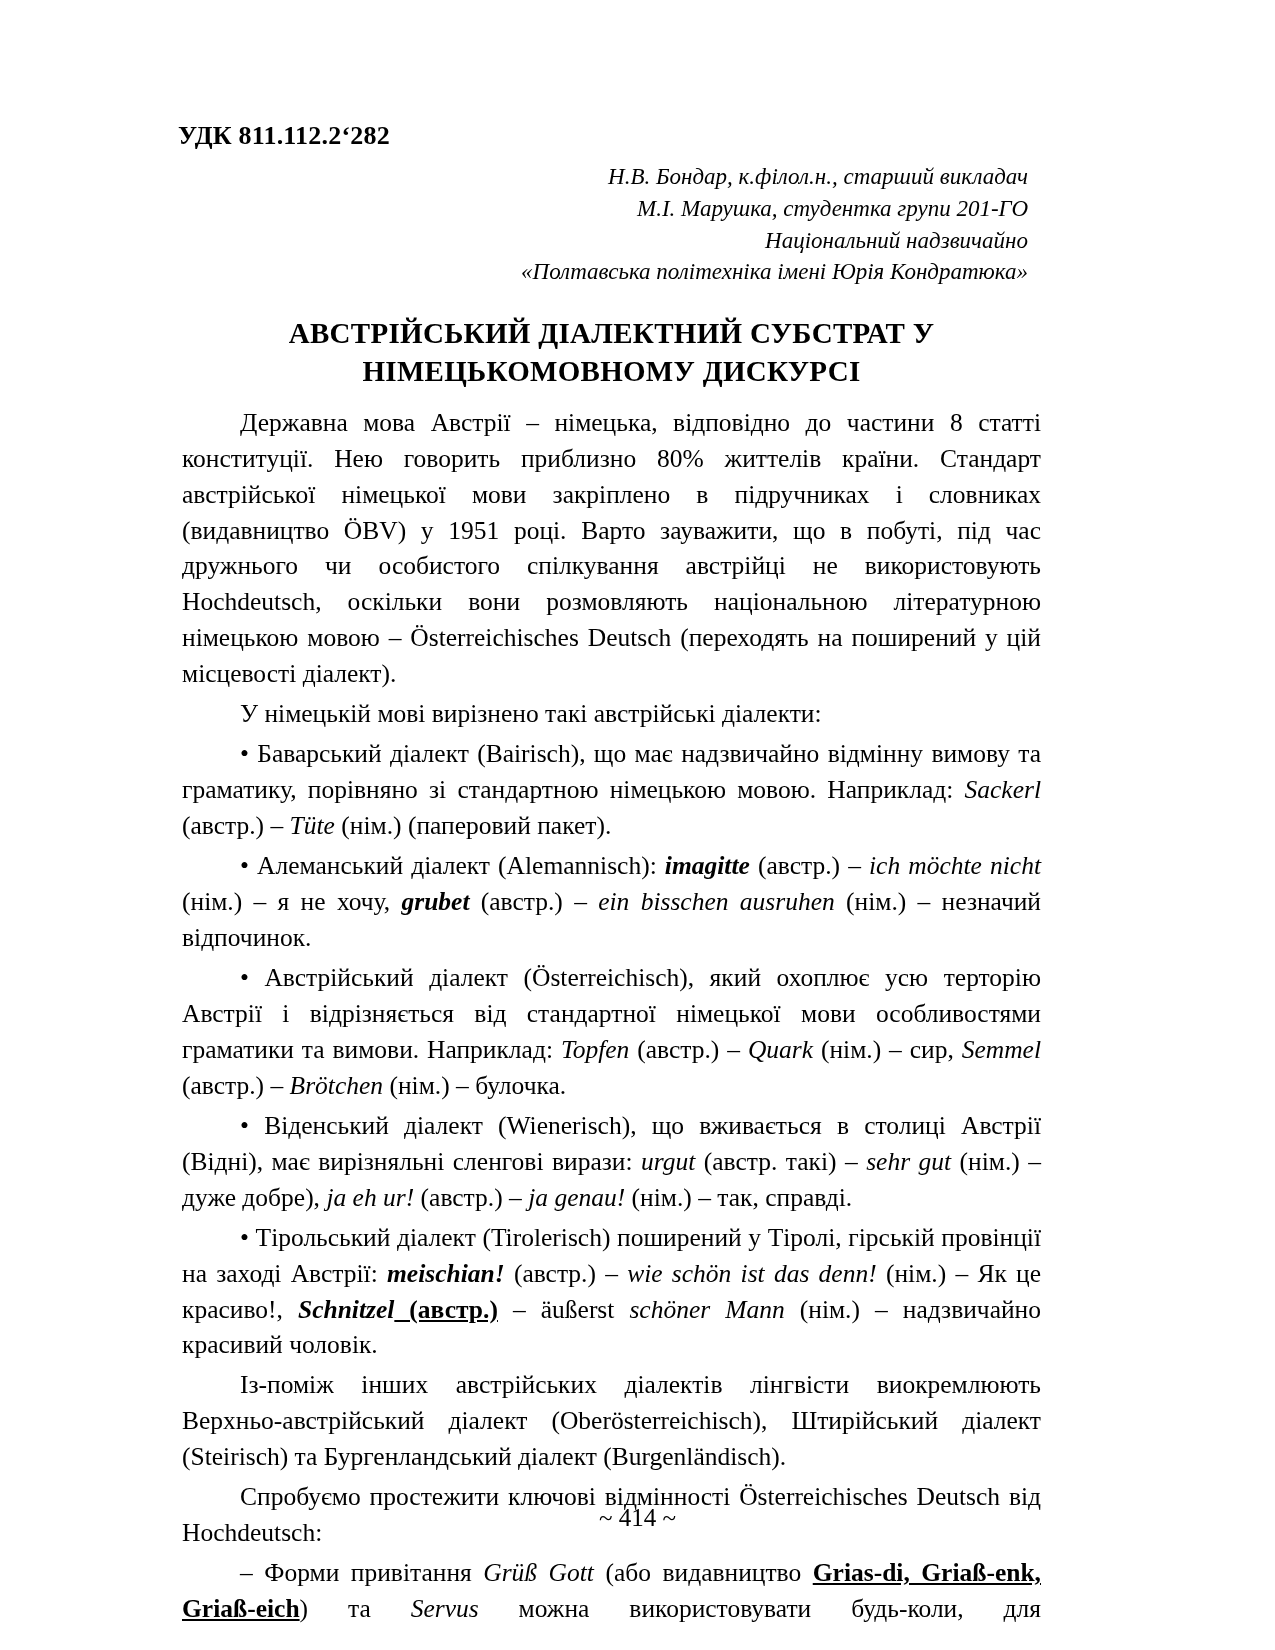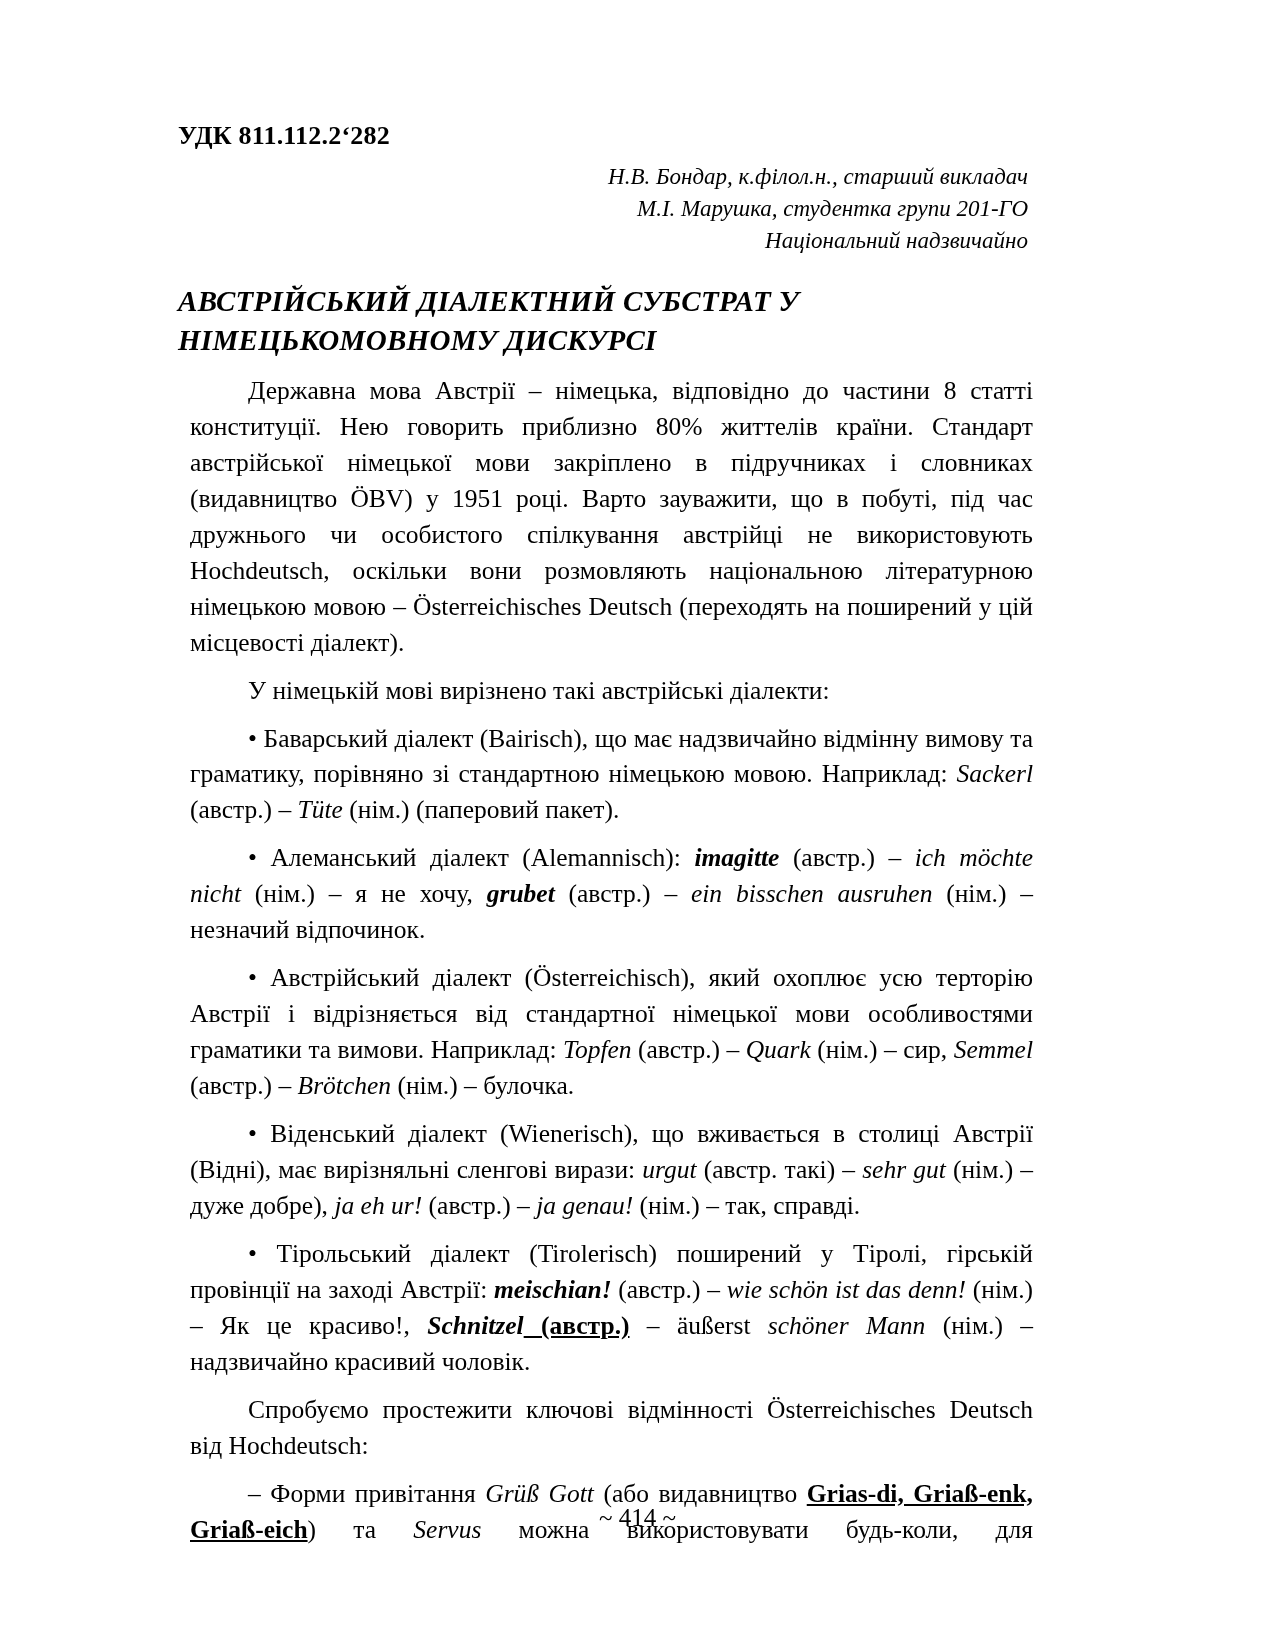--- a/index.html
+++ b/index.html
@@ -32,30 +32,29 @@
     text-align: right;
     font-style: italic;
     font-size: 23px;
     line-height: 1.38;
     margin: 0 17px 4px 0;
   }
   .authors div {
     white-space: nowrap;
   }
   .title {
-    text-align: left;
+    text-align: center;
     font-size: 29px;
     font-weight: bold;
     line-height: 1.32;
     margin: 26px 0 14px 0;
     letter-spacing: 0.3px;
-    font-style: italic;
   }
   .body-text p {
-    margin: 12px;
+    margin: 4px;
     font-size: 25.5px;
     line-height: 1.41;
     text-align: justify;
     text-justify: inter-word;
     text-indent: 58px;
     hyphens: none;
   }
   .body-text p.bullet {
     text-indent: 58px;
   }
@@ -85,40 +84,42 @@
 <body>
 
 <div class="page">
 
   <div class="udk">УДК 811.112.2‘282</div>
 
   <div class="authors">
     <div>Н.В. Бондар, к.філол.н., старший викладач</div>
     <div>М.І. Марушка, студентка групи 201-ГО</div>
     <div>Національний надзвичайно</div>
+    <div>«Полтавська політехніка імені Юрія Кондратюка»</div>
   </div>
 
   <h1 class="title">АВСТРІЙСЬКИЙ ДІАЛЕКТНИЙ СУБСТРАТ У НІМЕЦЬКОМОВНОМУ ДИСКУРСІ</h1>
 
   <div class="body-text">
 
     <p><span>Державна мова Австрії – німецька, відповідно до частини 8 статті конституції. Нею говорить приблизно 80% життелів країни. Стандарт австрійської німецької мови закріплено в підручниках і словниках (видавництво ÖBV) у 1951 році. Варто зауважити, що в  побуті, під час дружнього чи особистого спілкування австрійці не використовують Hochdeutsch, оскільки вони розмовляють національною літературною німецькою мовою – Österreichisches Deutsch (переходять на поширений у цій місцевості діалект).</span></p>
 
     <p><span>У німецькій мові вирізнено такі австрійські діалекти:</span></p>
 
     <p class="bullet"><span class="bullet-dot">•</span><span> Баварський діалект (Bairisch), що має надзвичайно відмінну вимову та граматику, порівняно зі стандартною німецькою мовою. Наприклад: </span><i>Sackerl</i><span> (австр.) – </span><i>Tüte</i><span> (нім.) (паперовий пакет).</span></p>
 
     <p class="bullet"><span class="bullet-dot">•</span><span> Алеманський діалект (Alemannisch): </span><span class="bi">imagitte</span><span> (австр.) – </span><i> ich möchte nicht</i><span> (нім.) – я не хочу, </span><span class="bi">grubet</span><span> (австр.) – </span><i>ein bisschen ausruhen</i><span> (нім.) – незначий відпочинок.</span></p>
 
     <p class="bullet"><span class="bullet-dot">•</span><span> Австрійський діалект (Österreichisch), який охоплює усю терторію Австрії і відрізняється від стандартної німецької мови особливостями граматики та вимови. Наприклад: </span><i>Topfen</i><span> (австр.) – </span><i>Quark</i><span> (нім.) – сир, </span><i>Semmel</i><span> (австр.) – </span><i>Brötchen</i><span> (нім.) – булочка.</span></p>
 
     <p class="bullet"><span class="bullet-dot">•</span><span> Віденський діалект (Wienerisch), що вживається в столиці Австрії (Відні), має вирізняльні сленгові вирази: </span><i>urgut</i><span> (австр. такі) – </span><i>sehr gut</i><span> (нім.) – дуже добре), </span><i>ja eh ur!</i><span> (австр.) – </span><i>ja genau!</i><span> (нім.) –  так, справді.</span></p>
 
     <p class="bullet"><span class="bullet-dot">•</span><span> Тірольський діалект (Tirolerisch) поширений у Тіролі, гірській провінції на заході Австрії: </span><span class="bi">meischian!</span><span> (австр.)  – </span><i>wie schön ist das denn!</i><span> (нім.) – Як це красиво!, </span><span class="bi">Schnitzel</span><b> (австр.)</b><span> – äußerst </span><i>schöner Mann</i><span> (нім.) – надзвичайно красивий чоловік.</span></p>
 
+    <p><span>Із-поміж інших австрійських діалектів лінгвісти виокремлюють Верхньо-австрійський діалект (Oberösterreichisch), Штирійський діалект (Steirisch) та Бургенландський діалект (Burgenländisch).</span></p>
 
     <p><span>Спробуємо простежити ключові відмінності Österreichisches Deutsch від Hochdeutsch:</span></p>
 
     <p class="stretch-last"><span>– </span><span>Форми привітання </span><i>Grüß Gott</i><span> (або видавництво </span><b>Grias-di, Griaß-enk, Griaß-eich</b><span>) та </span><i>Servus</i><span> можна використовувати будь-коли, для</span></p>
 
   </div>
 
   <div class="footer">~ 414 ~</div>
 
 </div>

